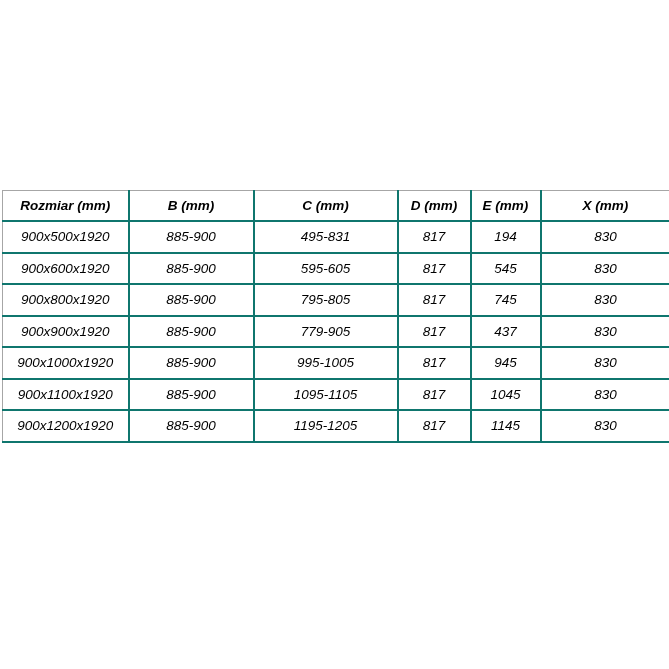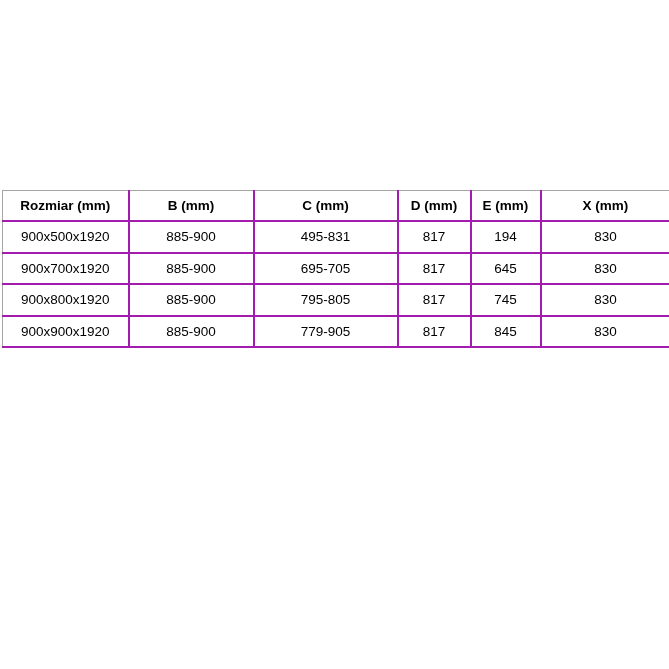--- a/index.html
+++ b/index.html
@@ -12,29 +12,30 @@
     height: 669px;
     position: relative;
     overflow: hidden;
     font-family: "Liberation Sans", "DejaVu Sans", sans-serif;
   }
   .table-wrap {
     position: absolute;
     top: 190px;
     left: 2px;
     right: 0;
+    font-style: italic;
   }
   table.spec-table {
     border-collapse: collapse;
     width: 667px;
     table-layout: fixed;
   }
   .spec-table th,
   .spec-table td {
-    border: 2px solid #a21caf;
+    border: 2px solid #0f766e;
     text-align: center;
     vertical-align: middle;
     padding: 0 4px;
     color: #000000;
     font-size: 13.5px;
     line-height: 1;
     overflow: hidden;
     white-space: nowrap;
   }
   .spec-table th {
@@ -88,38 +89,62 @@
     <tbody>
         <tr>
           <td>900x500x1920</td>
           <td>885-900</td>
           <td>495-831</td>
           <td>817</td>
           <td>194</td>
           <td>830</td>
         </tr>
         <tr>
-          <td>900x700x1920</td>
+          <td>900x600x1920</td>
           <td>885-900</td>
-          <td>695-705</td>
+          <td>595-605</td>
           <td>817</td>
-          <td>645</td>
+          <td>545</td>
           <td>830</td>
         </tr>
         <tr>
           <td>900x800x1920</td>
           <td>885-900</td>
           <td>795-805</td>
           <td>817</td>
           <td>745</td>
           <td>830</td>
         </tr>
         <tr>
           <td>900x900x1920</td>
           <td>885-900</td>
           <td>779-905</td>
           <td>817</td>
-          <td>845</td>
+          <td>437</td>
+          <td>830</td>
+        </tr>
+        <tr>
+          <td>900x1000x1920</td>
+          <td>885-900</td>
+          <td>995-1005</td>
+          <td>817</td>
+          <td>945</td>
+          <td>830</td>
+        </tr>
+        <tr>
+          <td>900x1100x1920</td>
+          <td>885-900</td>
+          <td>1095-1105</td>
+          <td>817</td>
+          <td>1045</td>
+          <td>830</td>
+        </tr>
+        <tr>
+          <td>900x1200x1920</td>
+          <td>885-900</td>
+          <td>1195-1205</td>
+          <td>817</td>
+          <td>1145</td>
           <td>830</td>
         </tr>
       </tbody>
   </table>
 </div>
 
 </body></html>

